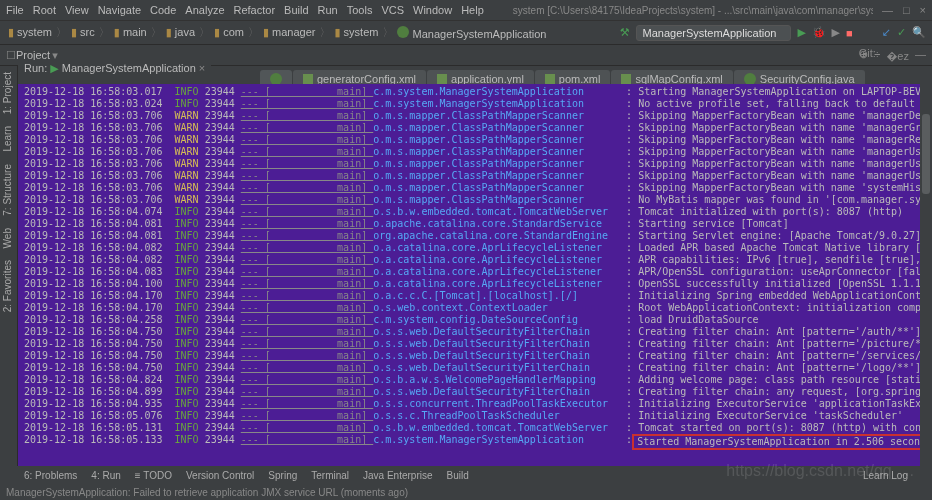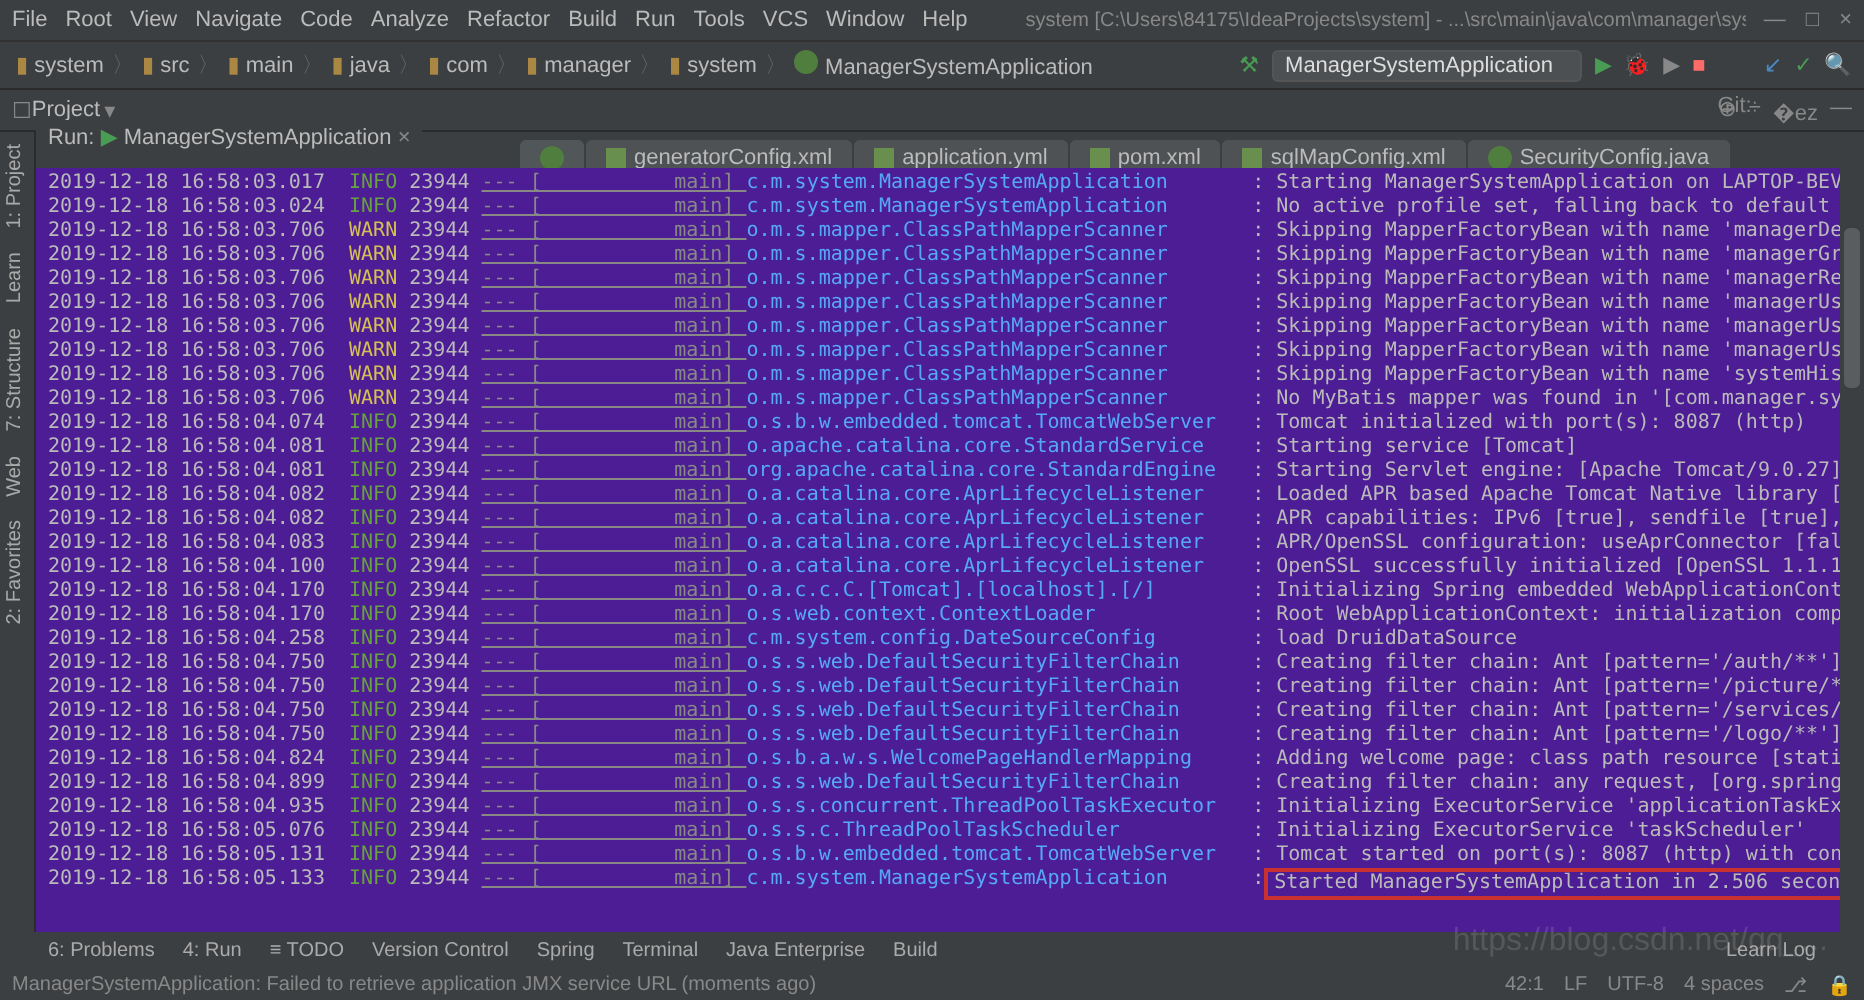--- a/index.html
+++ b/index.html
@@ -174,23 +174,15 @@
     <div class="btool">Version Control</div>
     <div class="btool">Spring</div>
     <div class="btool">Terminal</div>
     <div class="btool">Java Enterprise</div>
     <div class="btool">Build</div>
     <div style="margin-left: auto;">Learn Log</div>
   </div>
 
 <div class="statusbar">
   <span>ManagerSystemApplication: Failed to retrieve application JMX service URL (moments ago)</span>
-  <div class="status-right">
-    <span>42:1</span>
-    <span>LF</span>
-    <span>UTF-8</span>
-    <span>4 spaces</span>
-    <span>⎇</span>
-    <span>🔒</span>
-  </div>
 </div>
 
 <div class="watermark">https://blog.csdn.net/qq_...</div>
 
 </body></html>

